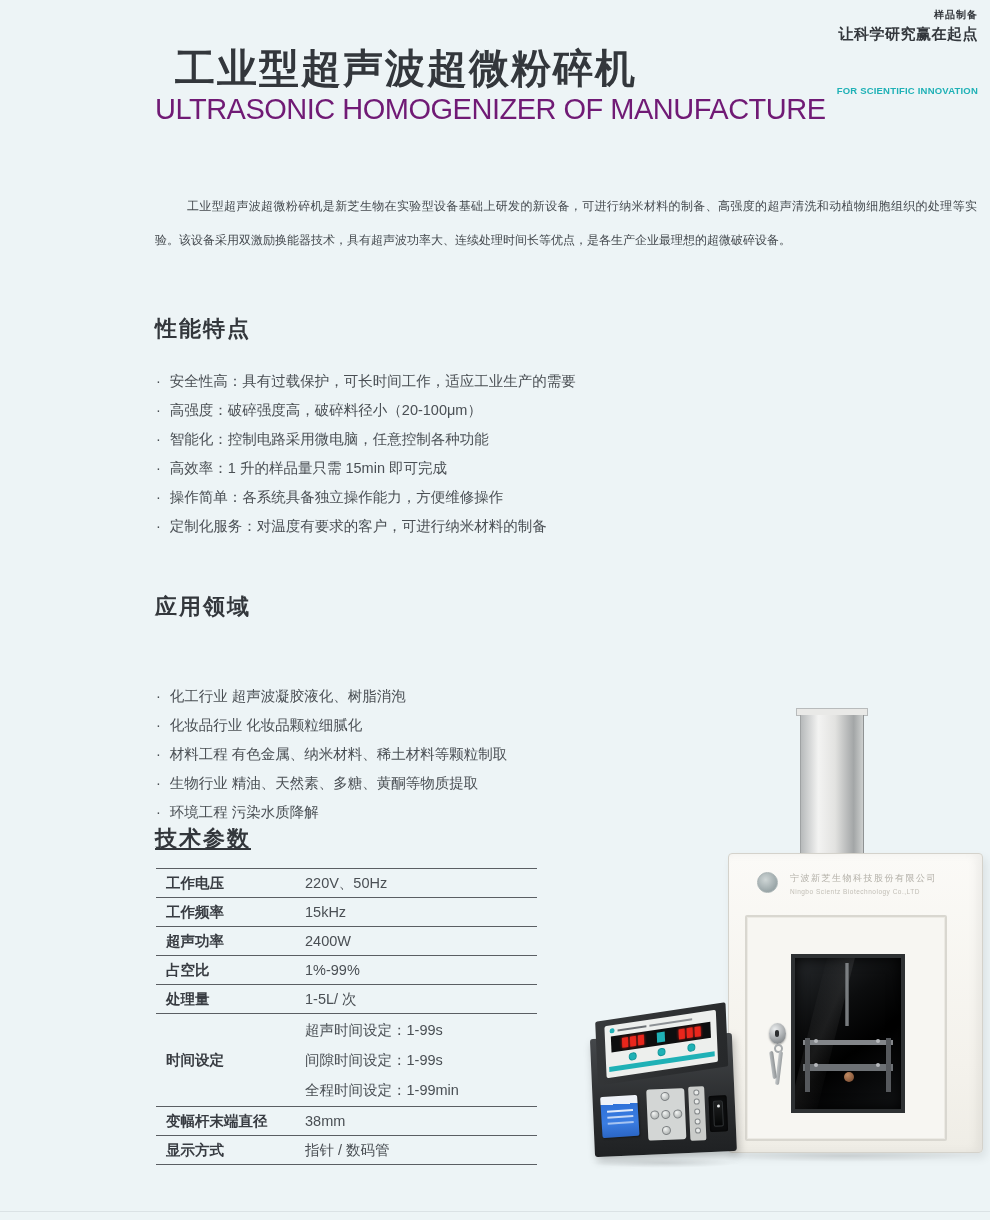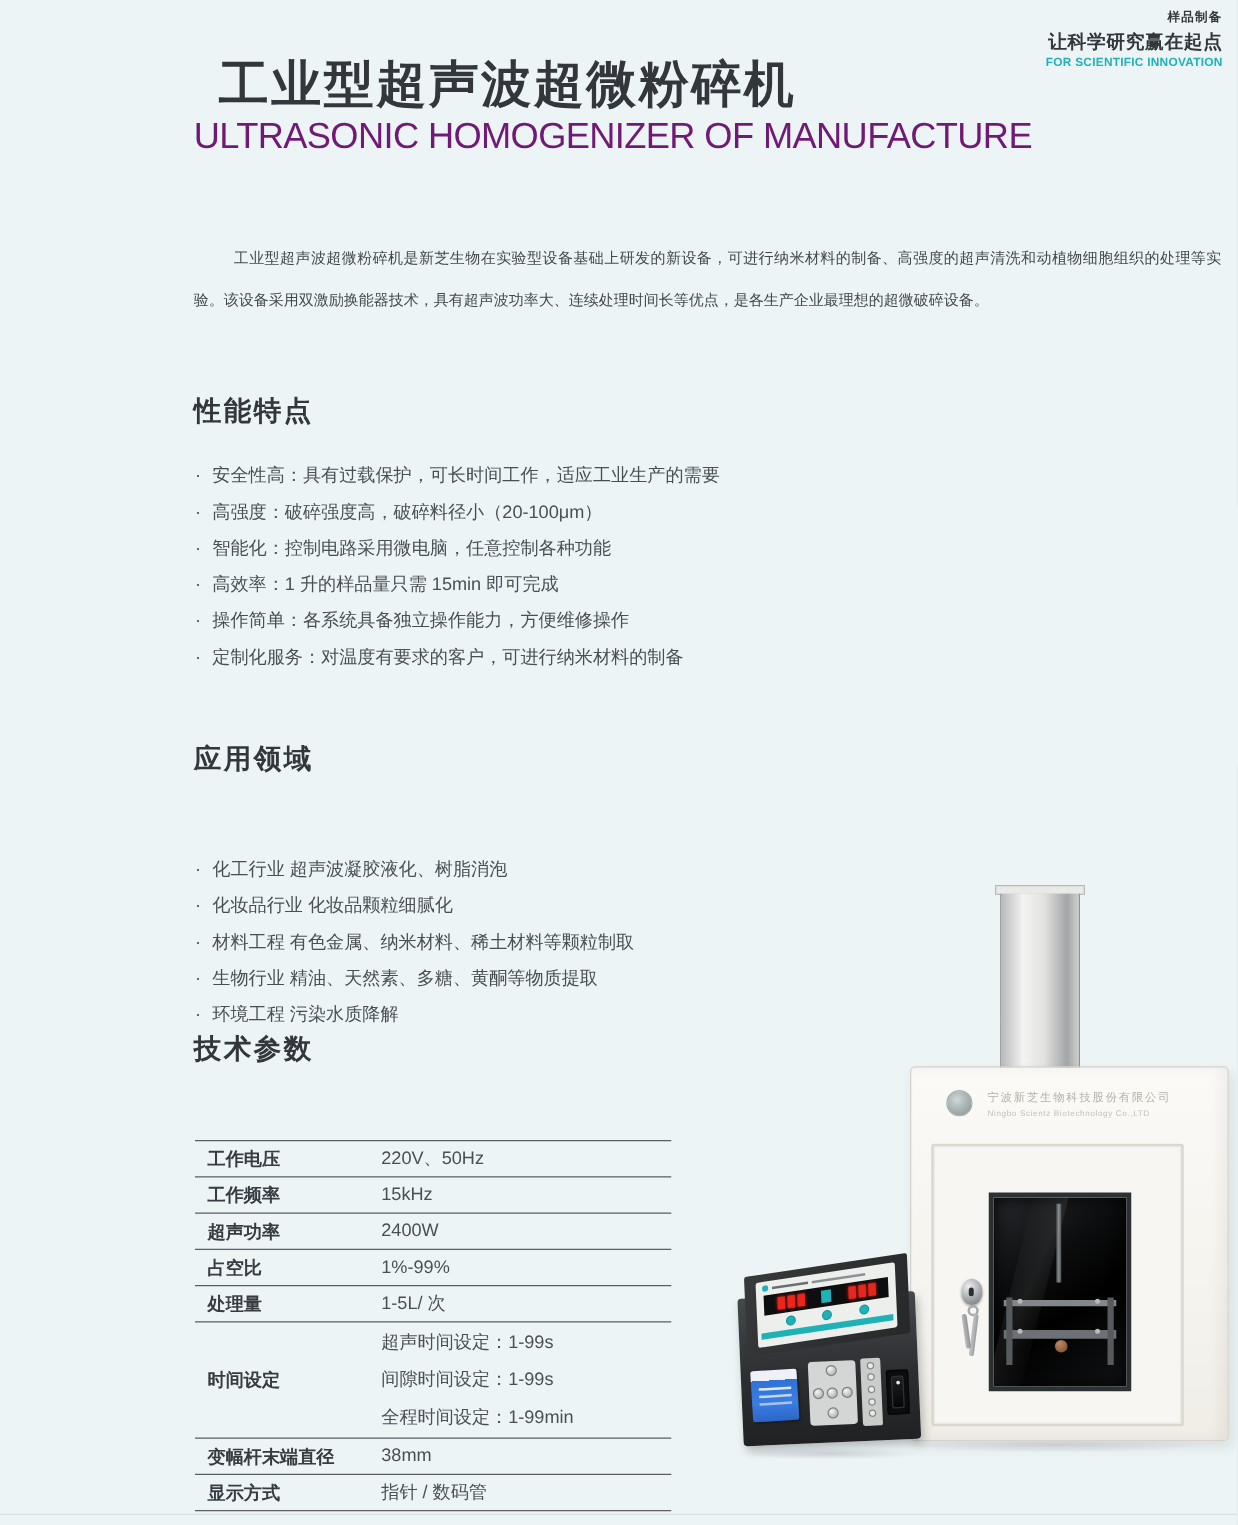--- a/index.html
+++ b/index.html
@@ -8,43 +8,43 @@
   }
   *{margin:0;padding:0;box-sizing:border-box;}
   html,body{background:#dfe7ea;}
   body{font-family:"Liberation Sans","DejaVu Sans",sans-serif;}
   .page{position:relative;width:990px;height:1220px;background:var(--bg);overflow:hidden;margin:0 auto;}
 
   
   .tagline{position:absolute;top:6px;right:12px;text-align:right;}
   .tagline .t1{font-size:10px;font-weight:bold;color:var(--dark);line-height:18px;letter-spacing:1px;}
   .tagline .t2{font-size:15px;font-weight:bold;color:var(--dark);line-height:20px;letter-spacing:0.5px;}
-  .tagline .t3{font-size:9.5px;font-weight:bold;color:var(--accent);line-height:13px;letter-spacing:0.2px;}
+  .tagline .t3{font-size:9.5px;font-weight:bold;color:var(--accent);line-height:13px;letter-spacing:0.2px;margin-top:40px;}
 
   
   .title-block{position:absolute;left:155px;top:46px;}
   .title-cn{font-size:40px;font-weight:bold;color:var(--dark);letter-spacing:2px;line-height:44px;margin-left:20px;}
   .title-en{font-size:29px;font-weight:normal;color:#701a75;letter-spacing:-0.5px;line-height:34px;margin-top:2px;}
 
   
   .intro{position:absolute;left:155px;top:189px;width:822px;font-size:12px;line-height:34px;
          color:#43484d;text-align:justify;text-indent:32px;}
 
   
   .sec-heading{position:absolute;left:155px;font-size:22px;font-weight:bold;color:var(--dark);letter-spacing:2px;}
-  .h-features{top:314px;} .h-apps{top:592px;} .h-specs{top:824px;}
+  .h-features{top:314px;} .h-apps{top:592px;} .h-specs{top:824px;text-decoration:underline;}
 
   
   .blist{position:absolute;left:156px;list-style:none;}
   .l-features{top:367px;} .l-apps{top:682px;}
   .blist li{font-size:14.5px;line-height:29px;color:var(--body);white-space:nowrap;}
   .blist li::before{content:"·";margin-right:9px;color:var(--body);}
 
   
-  .spec-table{position:absolute;left:156px;top:868px;width:381px;border-top:1px solid var(--line);margin-top:44px;}
+  .spec-table{position:absolute;left:156px;top:868px;width:381px;border-top:1px solid var(--line);}
   .spec-row{display:flex;border-bottom:1px solid var(--line);min-height:28px;}
   .spec-label{width:149px;padding-left:10px;display:flex;align-items:center;
               font-size:14.5px;font-weight:bold;color:#383c42;}
   .spec-values{flex:1;display:flex;flex-direction:column;justify-content:center;}
   .spec-value-line{font-size:14.5px;color:var(--body);line-height:28px;}
   .spec-row.tall{min-height:91px;}
   .spec-row.tall .spec-value-line{line-height:30px;}
   .spec-row.tall .spec-values{padding:1px 0;}
 
   

